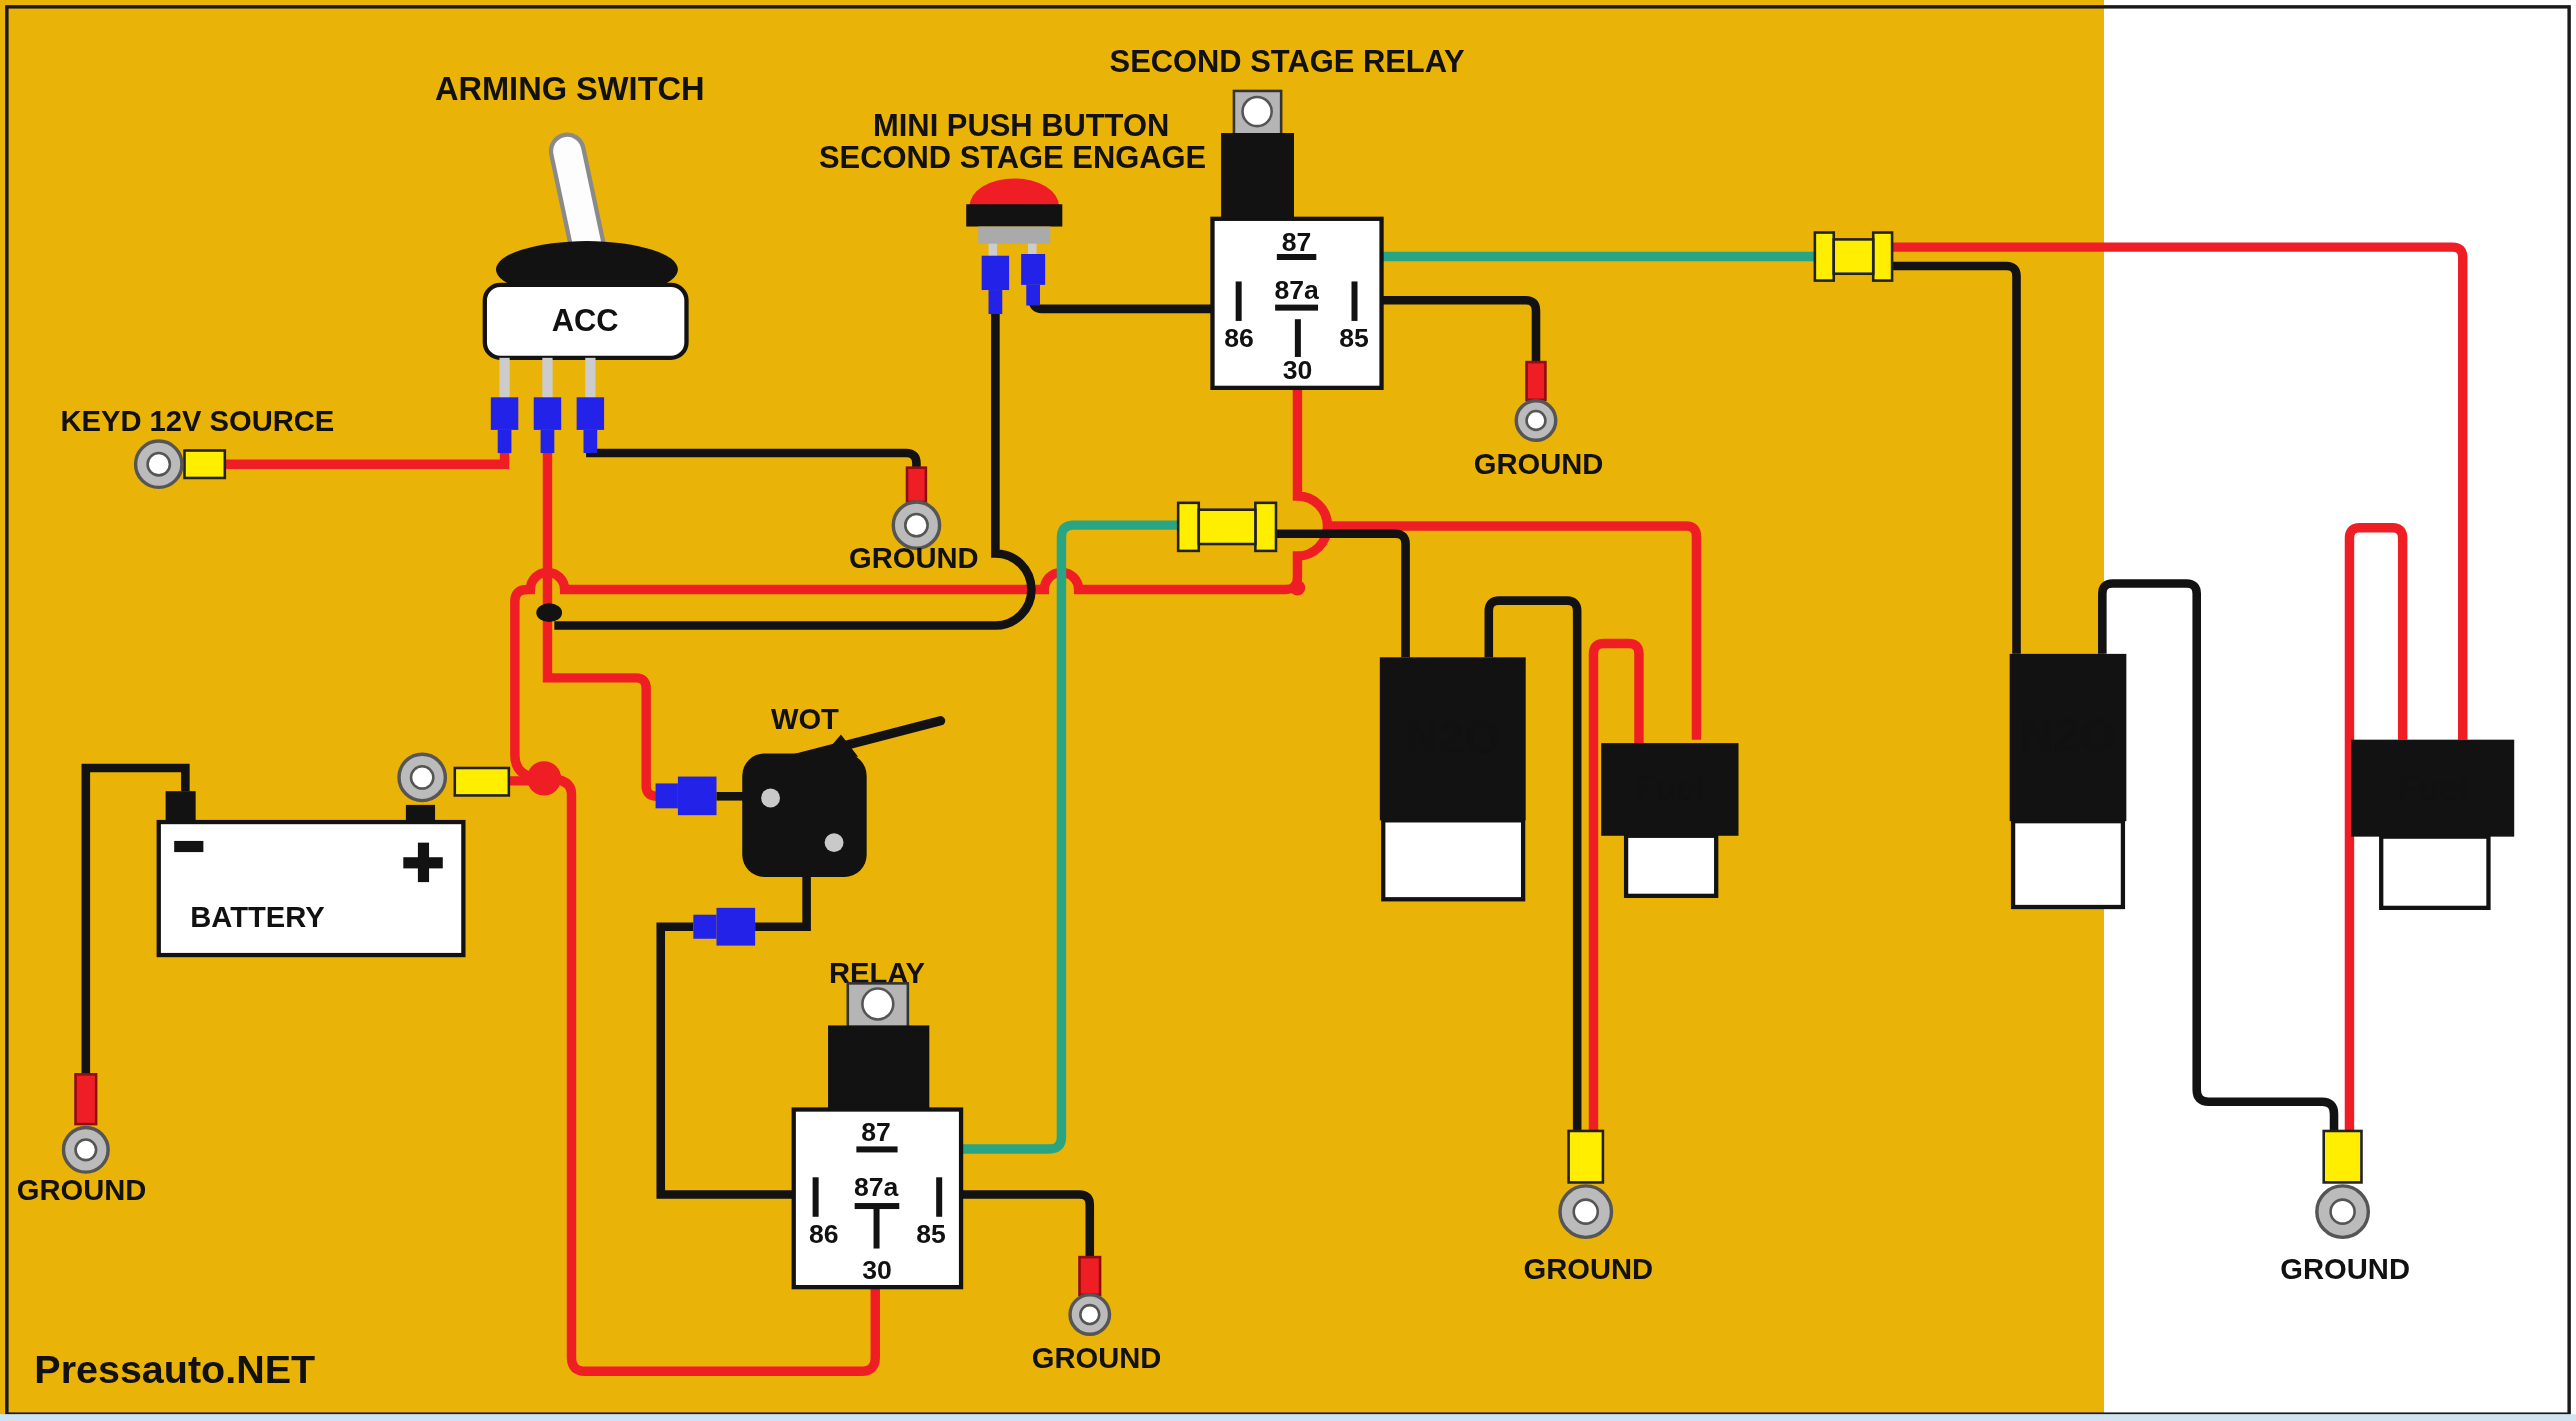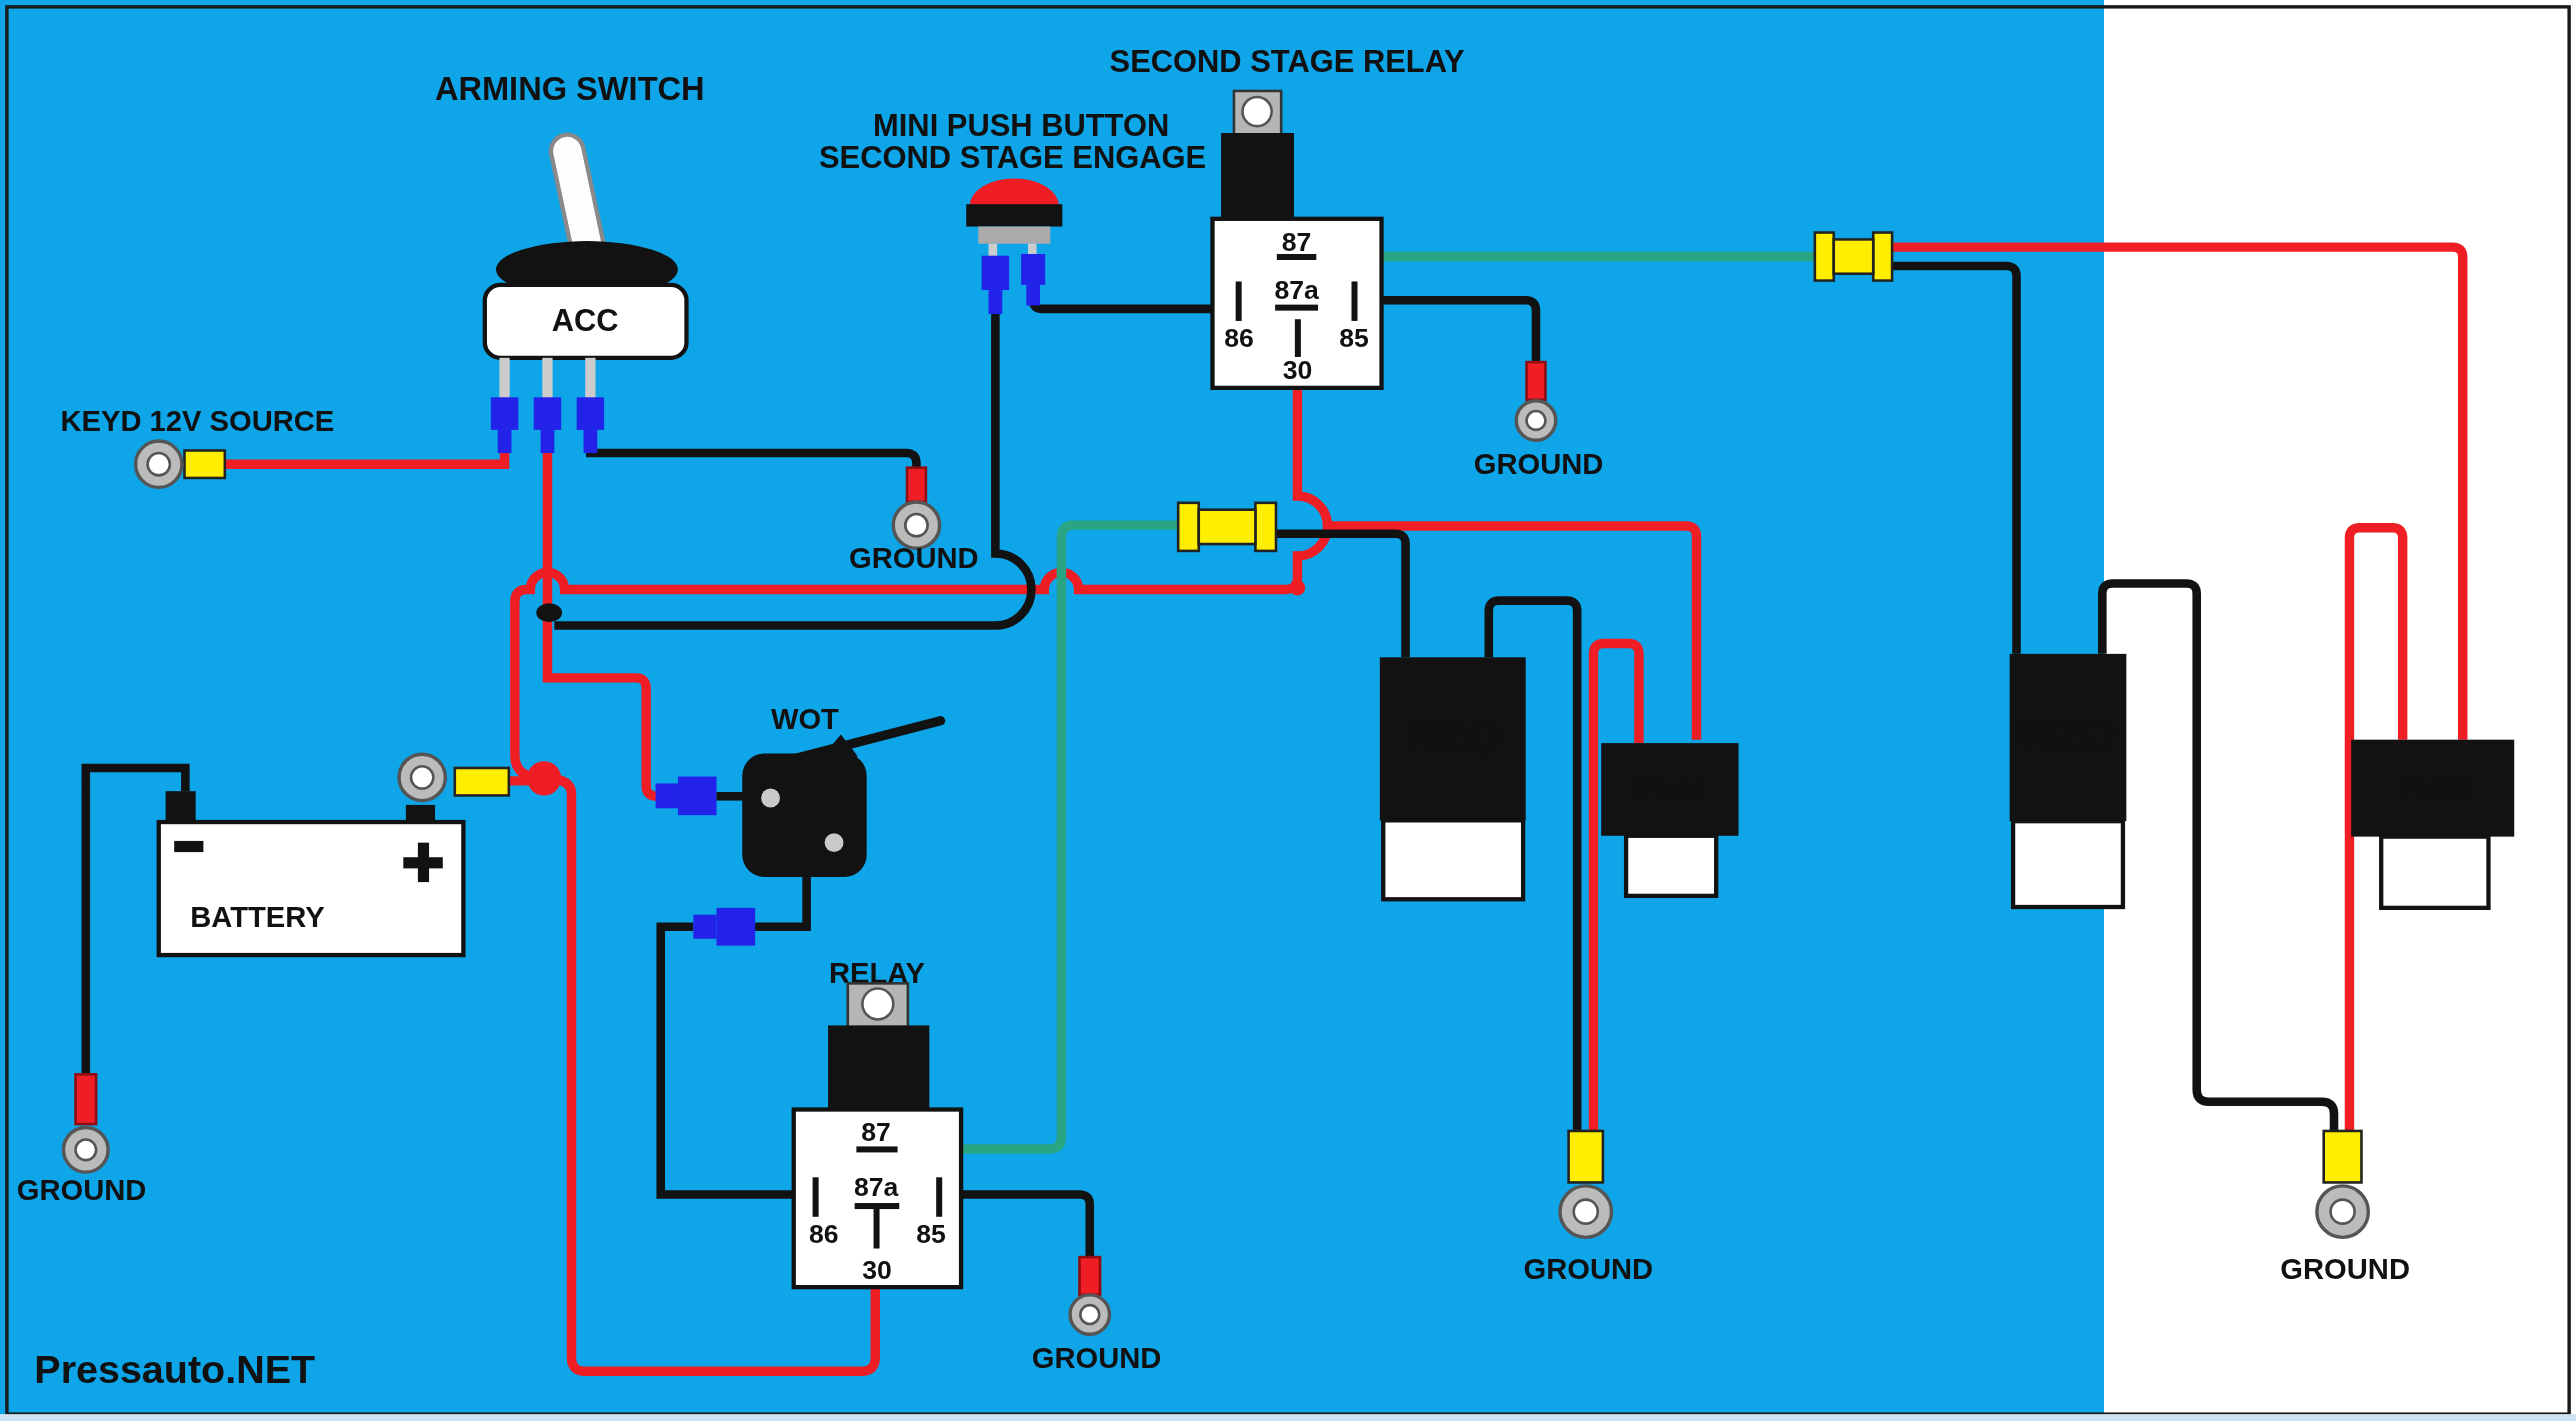--- a/index.html
+++ b/index.html
@@ -1,16 +1,16 @@
 <!DOCTYPE html>
 <html style="--red: #ee1e24; --blk: #121212; --grn: #2aa583; --blu: #2222e8; --yel: #ffee00; --gry: #bbbbbb; --gryst: #555555; --ink: #111111; --wm: #26489c; --bdr: #cfe3f3;font-size:13.7px"><head>
 <meta charset="utf-8">
 <style>
   html,body{margin:0;padding:0;background:#ffffff;}
-  .stage{width:2104px;height:1421px;position:relative;background:#0ea5e9;
+  .stage{width:2104px;height:1421px;position:relative;background:#eab308;
          font-family:"Liberation Sans",sans-serif;}
   svg{display:block}
   text{font-family:"Liberation Sans",sans-serif;font-weight:bold;fill:var(--ink);}
   .w-red{stroke:var(--red);stroke-width:11;fill:none;}
   .w-blk{stroke:var(--blk);stroke-width:10;fill:none;}
   .w-grn{stroke:var(--grn);stroke-width:11;fill:none;}
   .box{fill:#ffffff;stroke:var(--blk);stroke-width:5;}
   .solid{fill:var(--blk);}
   .blue{fill:var(--blu);}
   .yel{fill:var(--yel);stroke:#222;stroke-width:3;}

